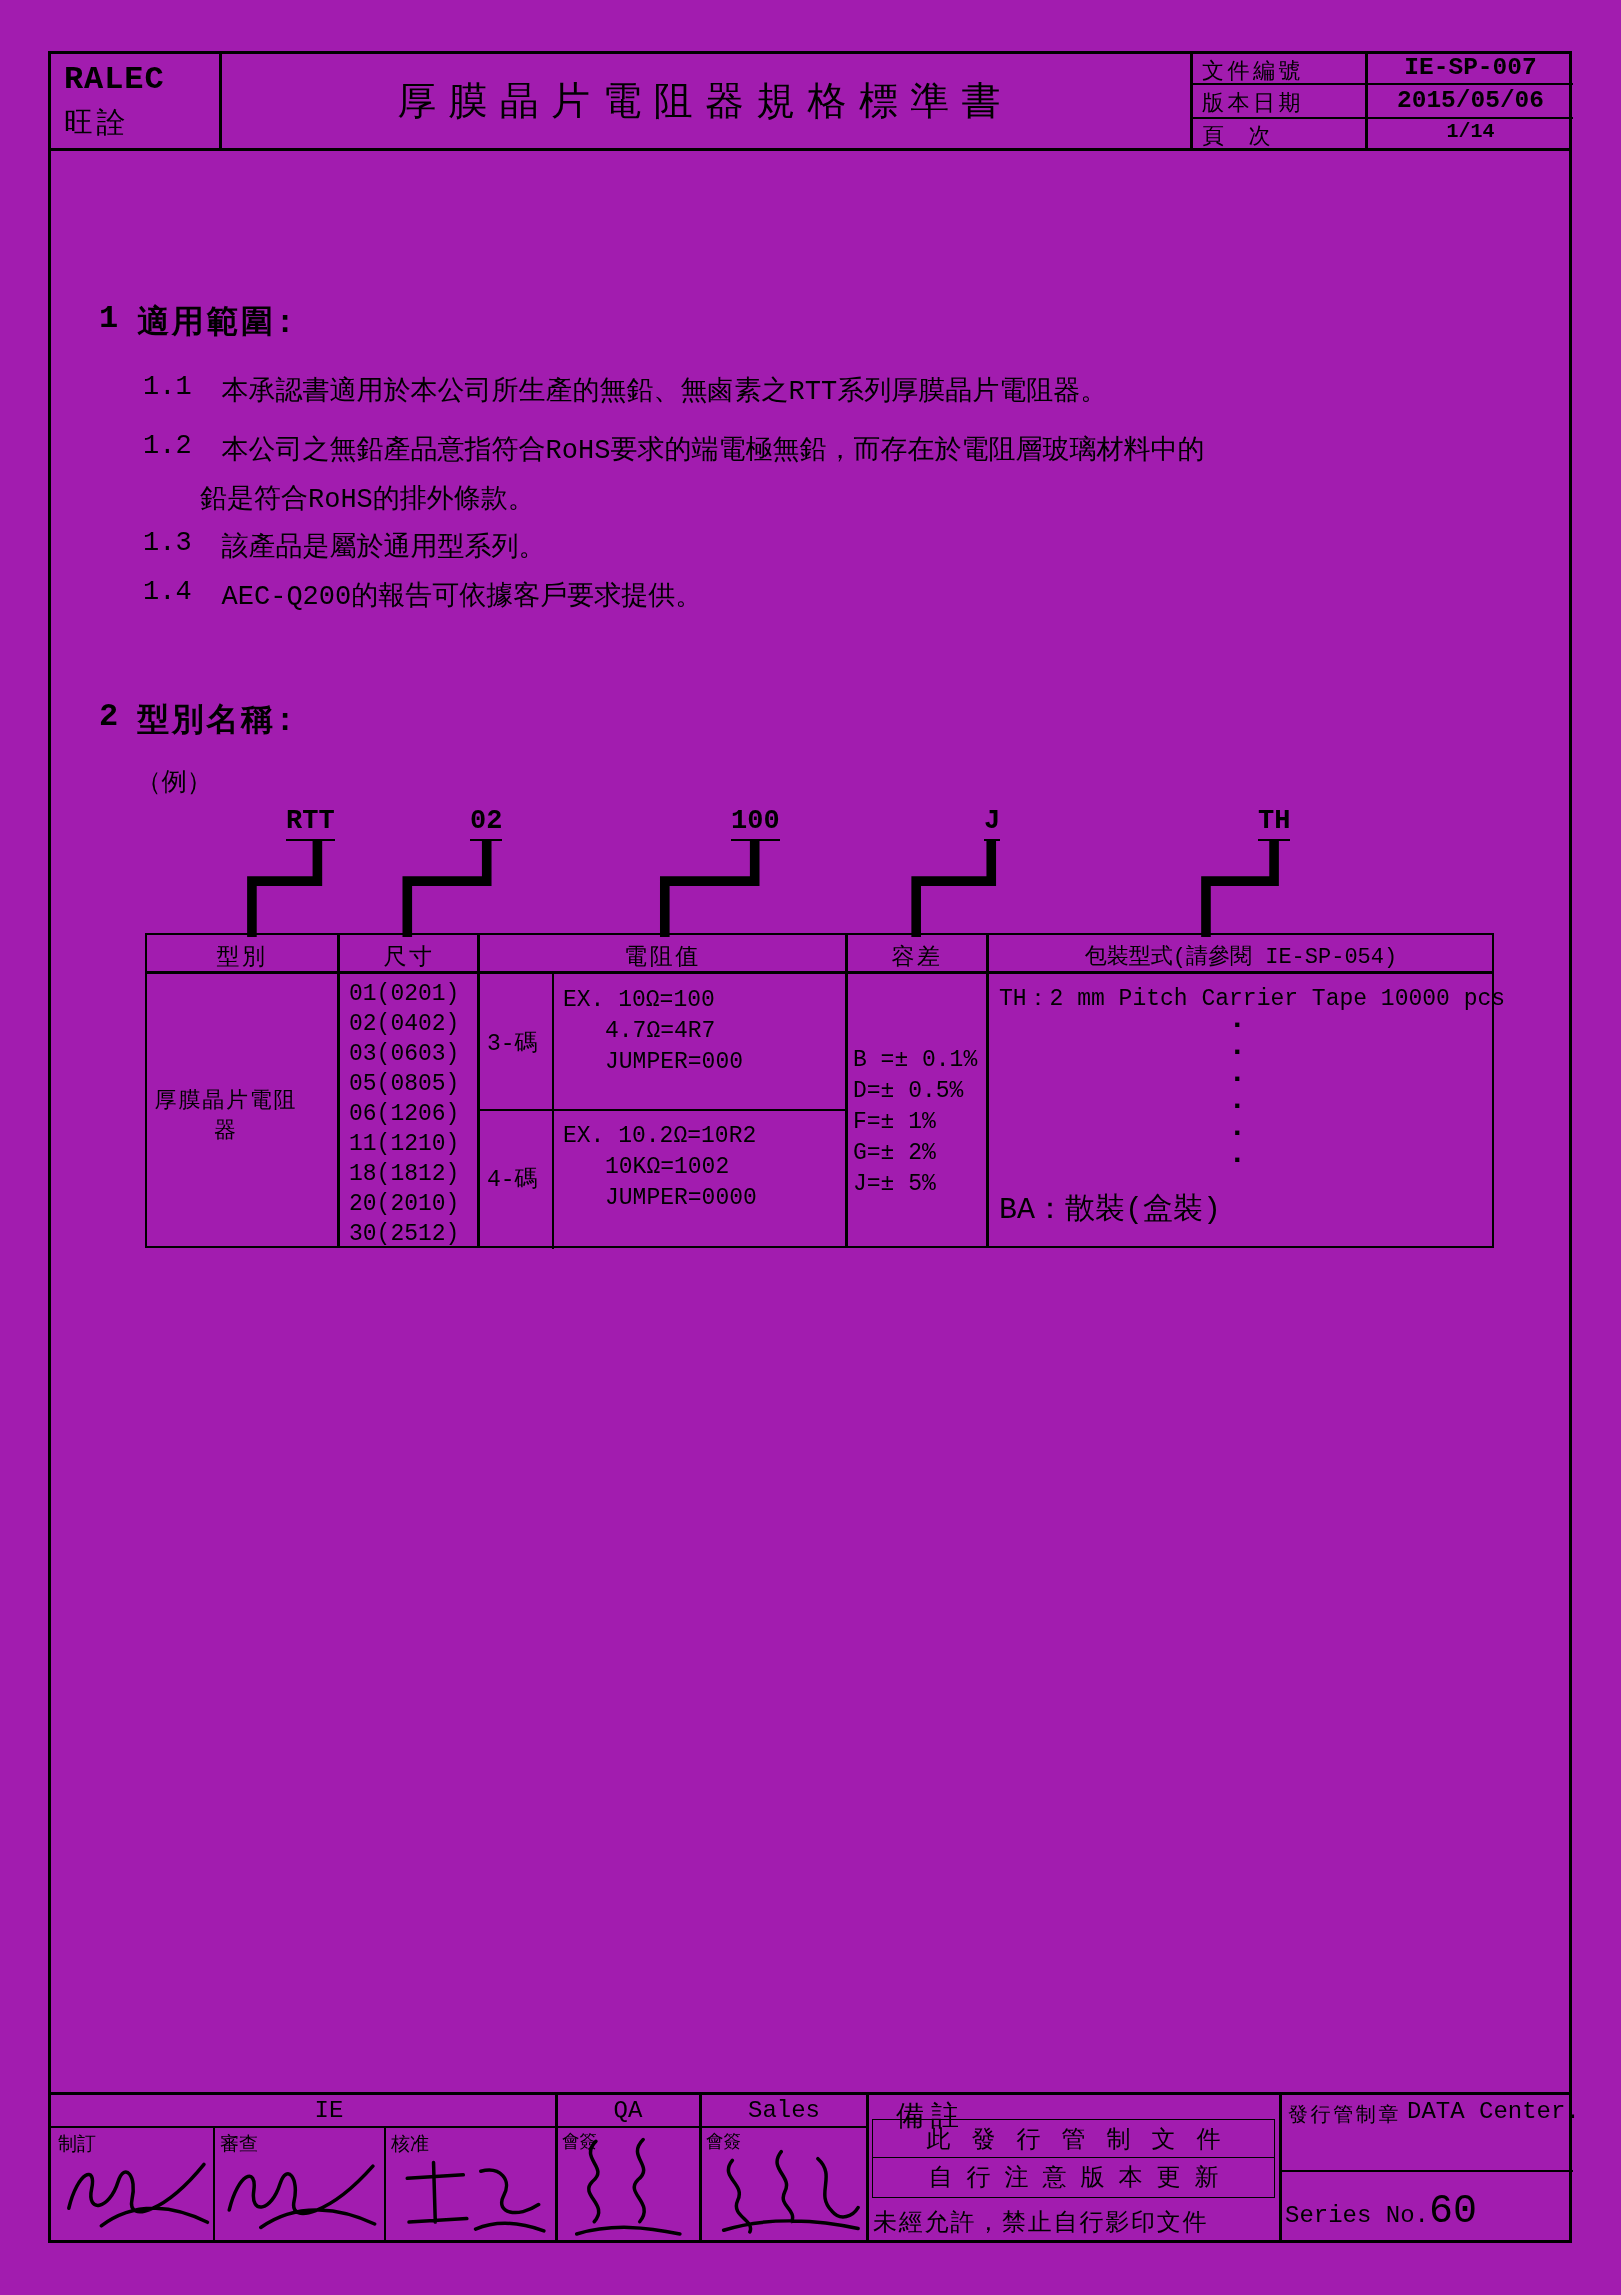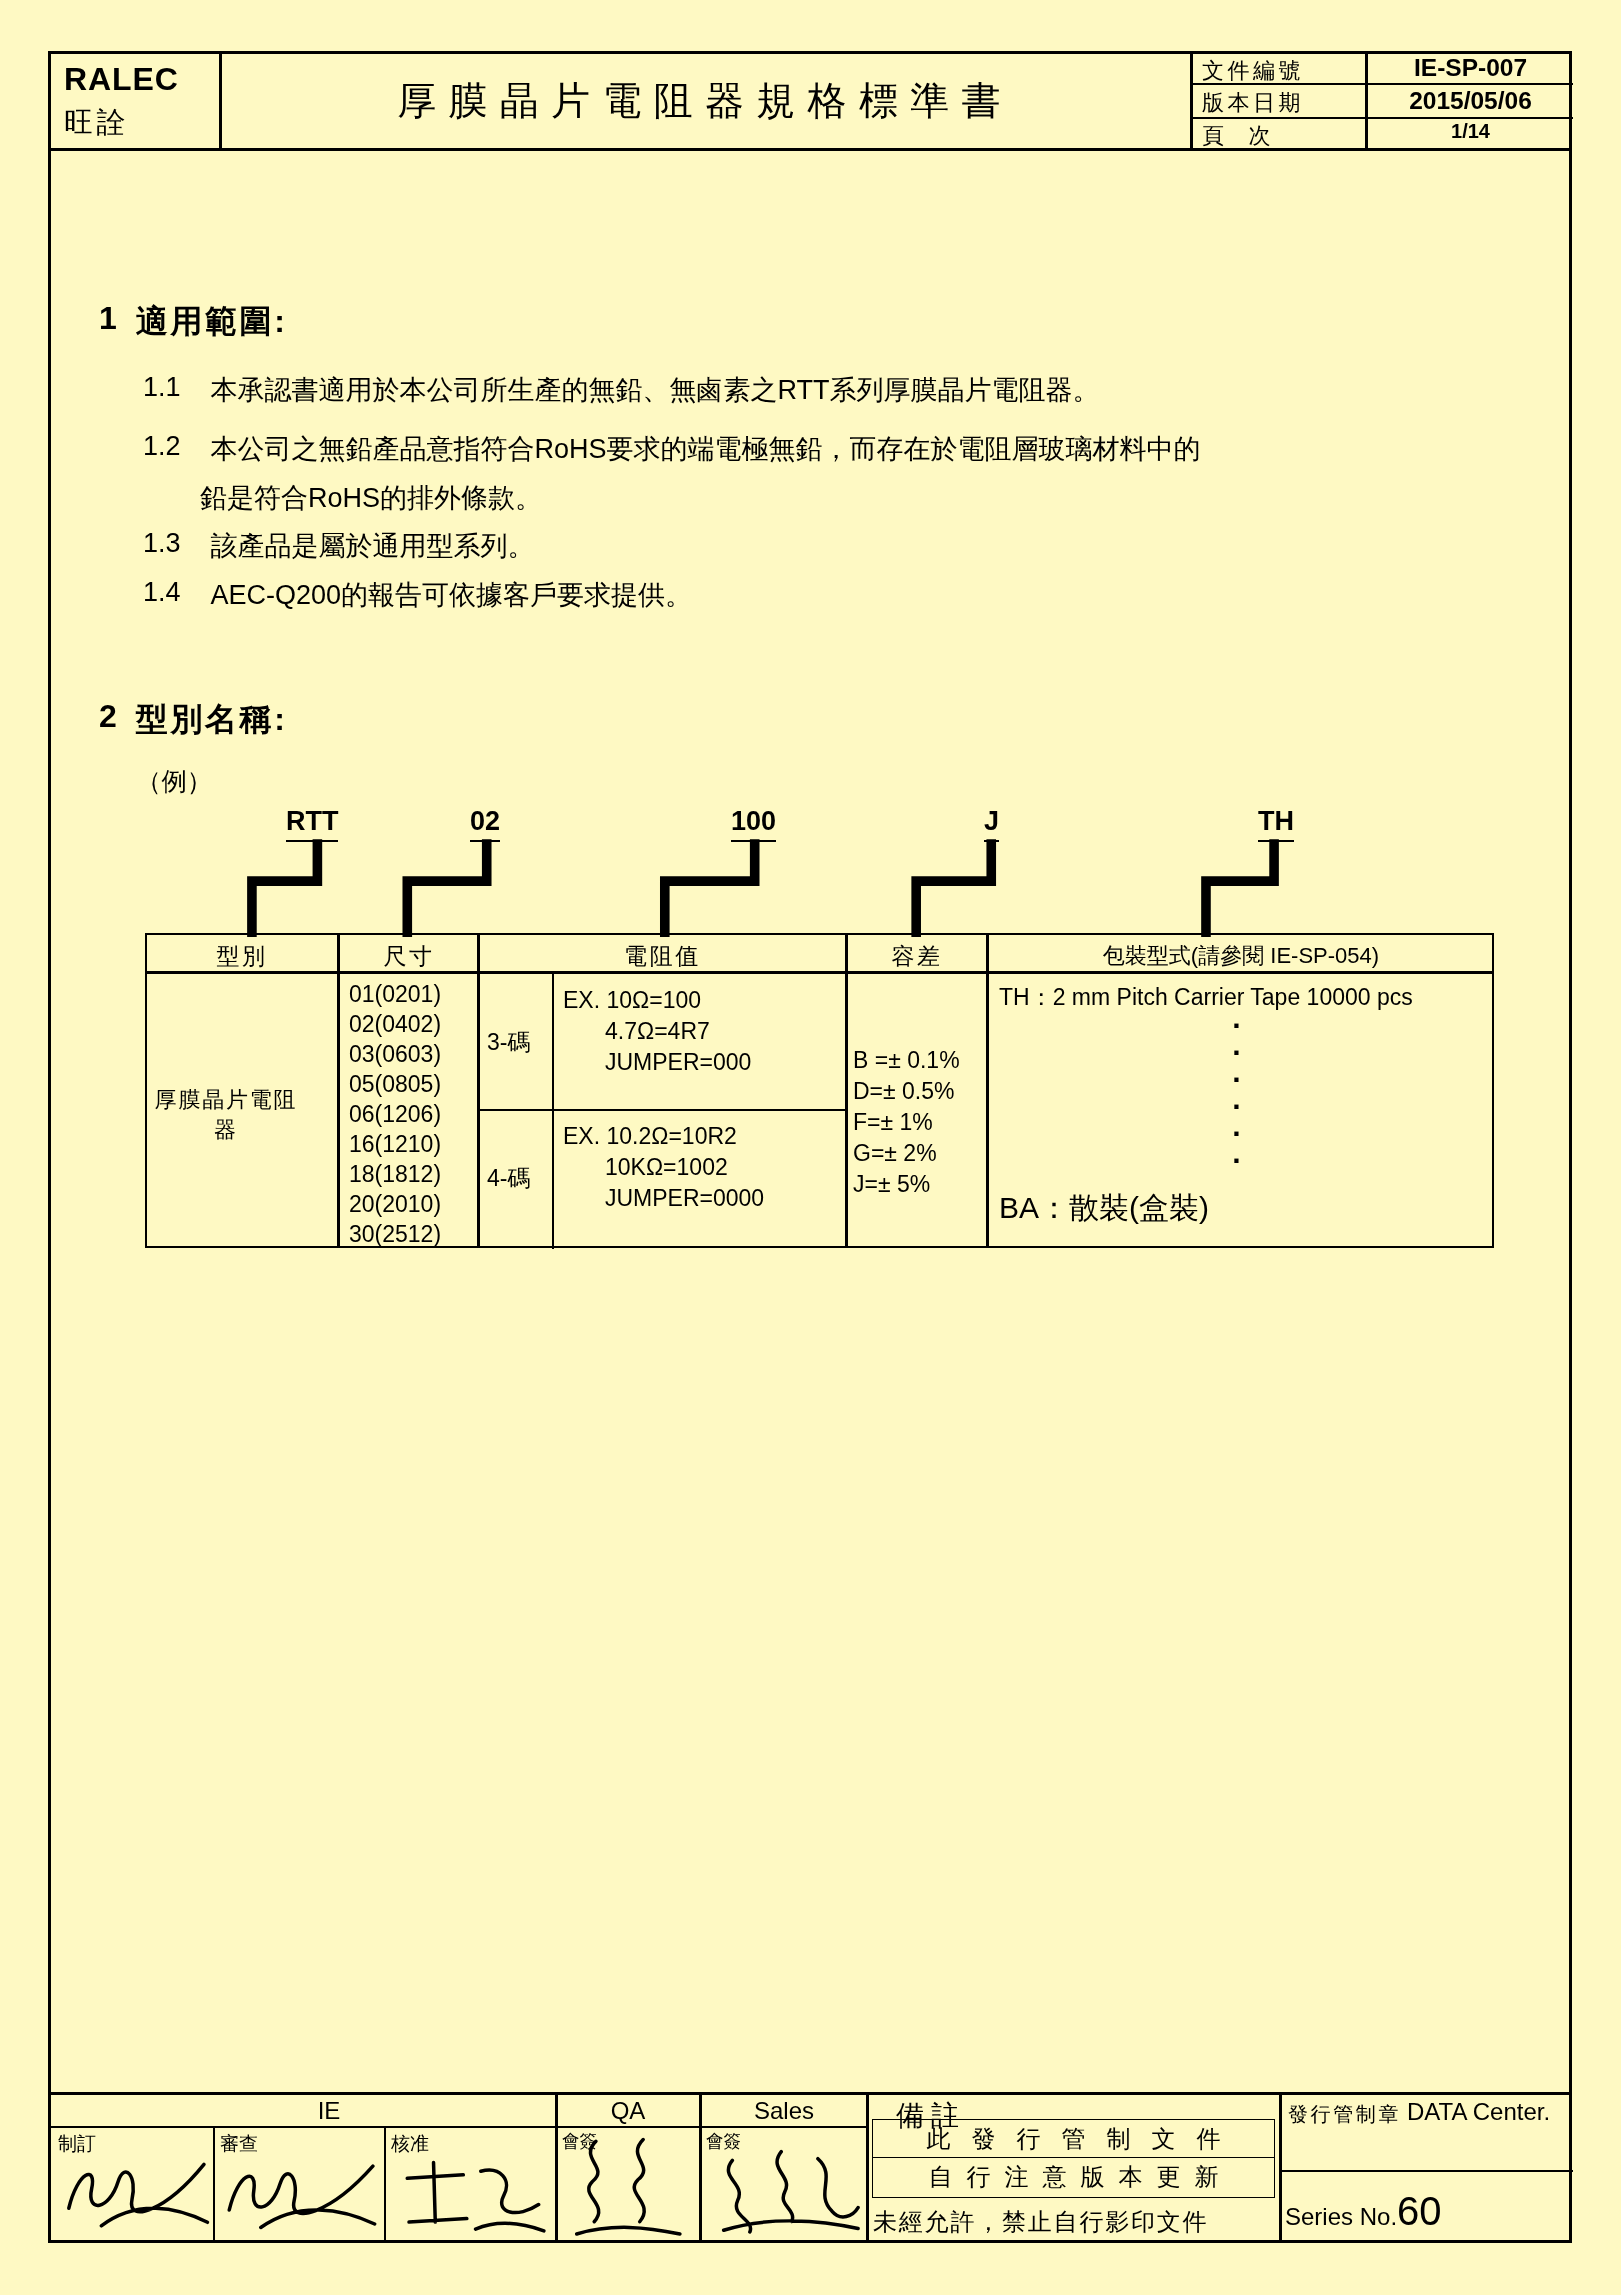--- a/index.html
+++ b/index.html
@@ -1,19 +1,19 @@
 <!DOCTYPE html>
 <html style="font-size:14px"><head>
 <meta charset="utf-8">
 <style>
   * { margin:0; padding:0; box-sizing:border-box; }
   html,body { background:#ffffff; }
   .page {
-    position:relative; width:1622px; height:2295px; background:#fef9c3;
-    font-family:Liberation Sans, sans-serif; color:#000; overflow:hidden;
+    position:relative; width:1622px; height:2295px; background:#a21caf;
+    font-family:Liberation Mono, monospace; color:#000; overflow:hidden;
   }
   .abs { position:absolute; }
   .ln  { position:absolute; background:#000; }
   .b   { font-weight:bold; }
   .ctr { text-align:center; }
   .frame { position:absolute; left:48px; top:51px; width:1524px; height:2192px; border:3.5px solid #000; }
   .table-outer { position:absolute; left:145px; top:933px; width:1349px; height:315px; border:2.6px solid #000; }
   .item { position:absolute; display:flex; gap:30px; font-size:27px; white-space:nowrap; }
   .notebox { position:absolute; left:872px; top:2119px; width:403px; height:79px; border:1.8px solid #000; }
   .notebox .row { height:38px; display:flex; align-items:center; justify-content:center; font-size:24px; }
@@ -109,21 +109,21 @@
   <div class="abs ctr" style="left:988px;top:941px;width:506px;font-size:22px;">包裝型式(請參閱 IE-SP-054)</div>
 
   <div class="abs ctr" style="left:147px;top:1085px;width:158px;font-size:22px;letter-spacing:1.8px;">厚膜晶片電阻器</div>
 
   <div class="abs" style="left:349px;top:979px;font-size:23px;line-height:30px;">
     <div>01(0201)</div>
     <div>02(0402)</div>
     <div>03(0603)</div>
     <div>05(0805)</div>
     <div>06(1206)</div>
-    <div>16(1210)</div>
+    <div>11(1210)</div>
     <div>18(1812)</div>
     <div>20(2010)</div>
     <div>30(2512)</div>
   </div>
 
   <div class="abs" style="left:487px;top:1027px;font-size:23px;">3-碼</div>
   <div class="abs" style="left:563px;top:987px;font-size:23px;">EX. 10Ω=100</div>
   <div class="abs" style="left:605px;top:1018px;font-size:23px;">4.7Ω=4R7</div>
   <div class="abs" style="left:605px;top:1049px;font-size:23px;">JUMPER=000</div>
 

